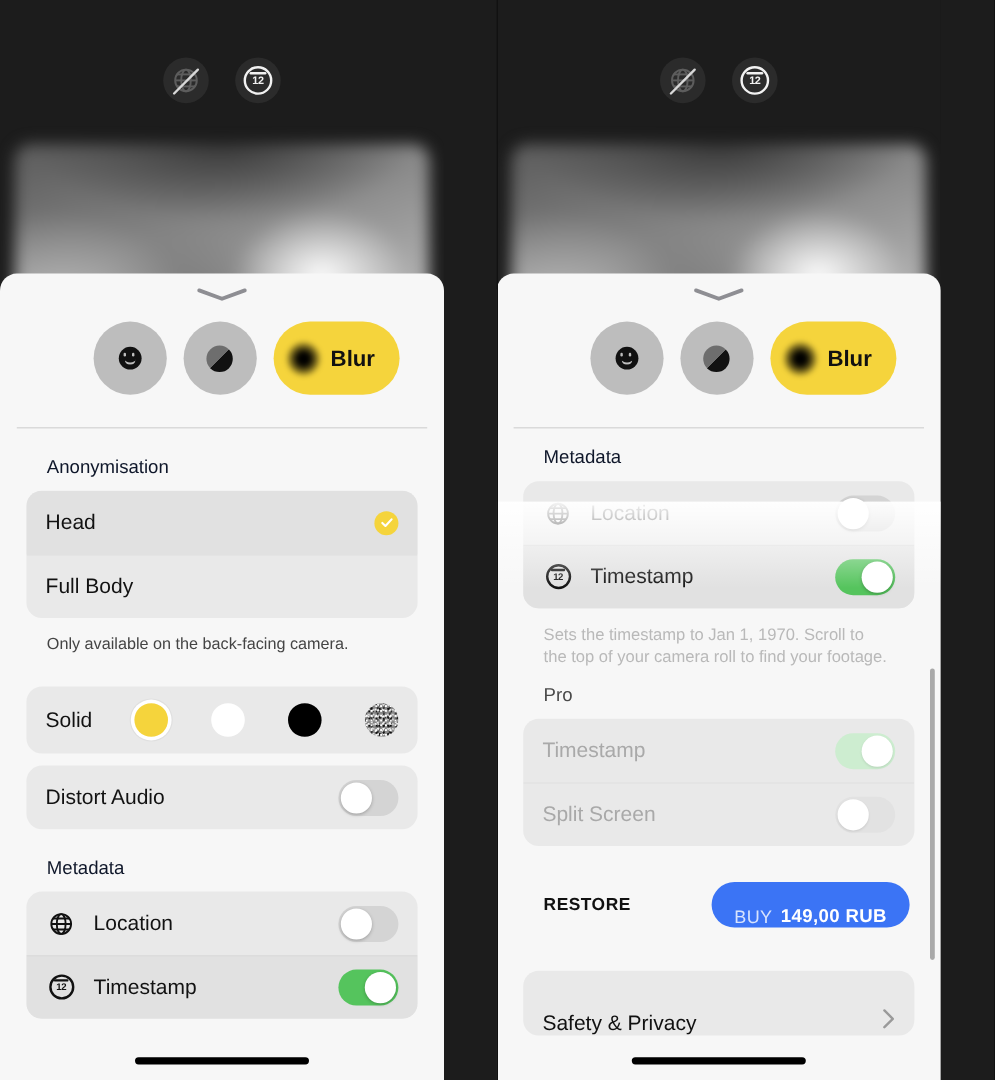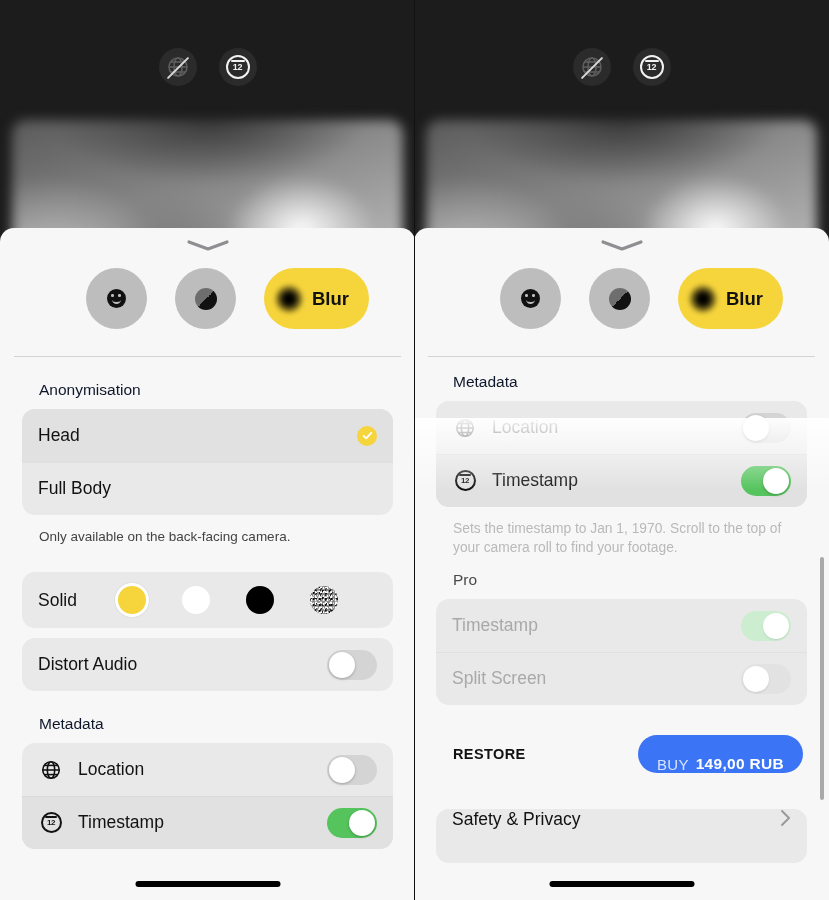--- a/index.html
+++ b/index.html
@@ -11,21 +11,21 @@
   }
   .screen {
     position: relative;
     width: 829px; height: 900px;
     background: #1c1c1c;
     overflow: hidden;
   }
   .panel {
     position: absolute;
     top: 0;
-    width: 415px;
+    width: 370px;
     height: 900px;
     overflow: hidden;
     background: #1c1c1c;
   }
   .panel.left  { left: 0; }
   .panel.right { left: 414px; }
 
   
   .topbar {
     position: absolute; top: 0; left: 0; right: 0; height: 120px;
@@ -89,21 +89,21 @@
   .grabber {
     position: absolute; top: 10px; left: 50%;
     transform: translateX(-50%);
     width: 46px; height: 14px;
   }
   .grabber svg { display: block; }
 
   
   .modes {
     position: absolute; top: 40px; left: 0; right: 0;
-    display: flex; justify-content: center; align-items: center; gap: 28px; margin-left: 40px;
+    display: flex; justify-content: center; align-items: center; gap: 14px; margin-left: 40px;
   }
   .mode-circle {
     width: 61px; height: 61px; border-radius: 31px;
     background: #bdbdbd;
     display: flex; align-items: center; justify-content: center;
   }
   .smiley {
     width: 19px; height: 19px; border-radius: 50%;
     background: #111; position: relative;
   }
@@ -264,21 +264,21 @@
     background: #3b74f5;
     border-radius: 20px;
     height: 38px;
     padding: 0 19px;
     display: flex; align-items: flex-end; gap: 7px;
   }
   .buy-word { font-size: 15px; color: rgba(255,255,255,0.80); letter-spacing: .3px; }
   .buy-price { font-size: 15.5px; color: #fff; font-weight: 600; letter-spacing: .3px; }
 
   .nav-row {
-    display: flex; align-items: flex-start;
+    display: flex; align-items: flex-end;
     height: 54px; padding: 0 16px;
     background: #e9e9e9; border-radius: 13px;
     margin-top: 36px;
     gap: 48px;
   }
   .nav-label { font-size: 17.5px; color: #111; flex: 1; }
   .chev { color: #9a9a9a; }
 
   
   .fade-top {

